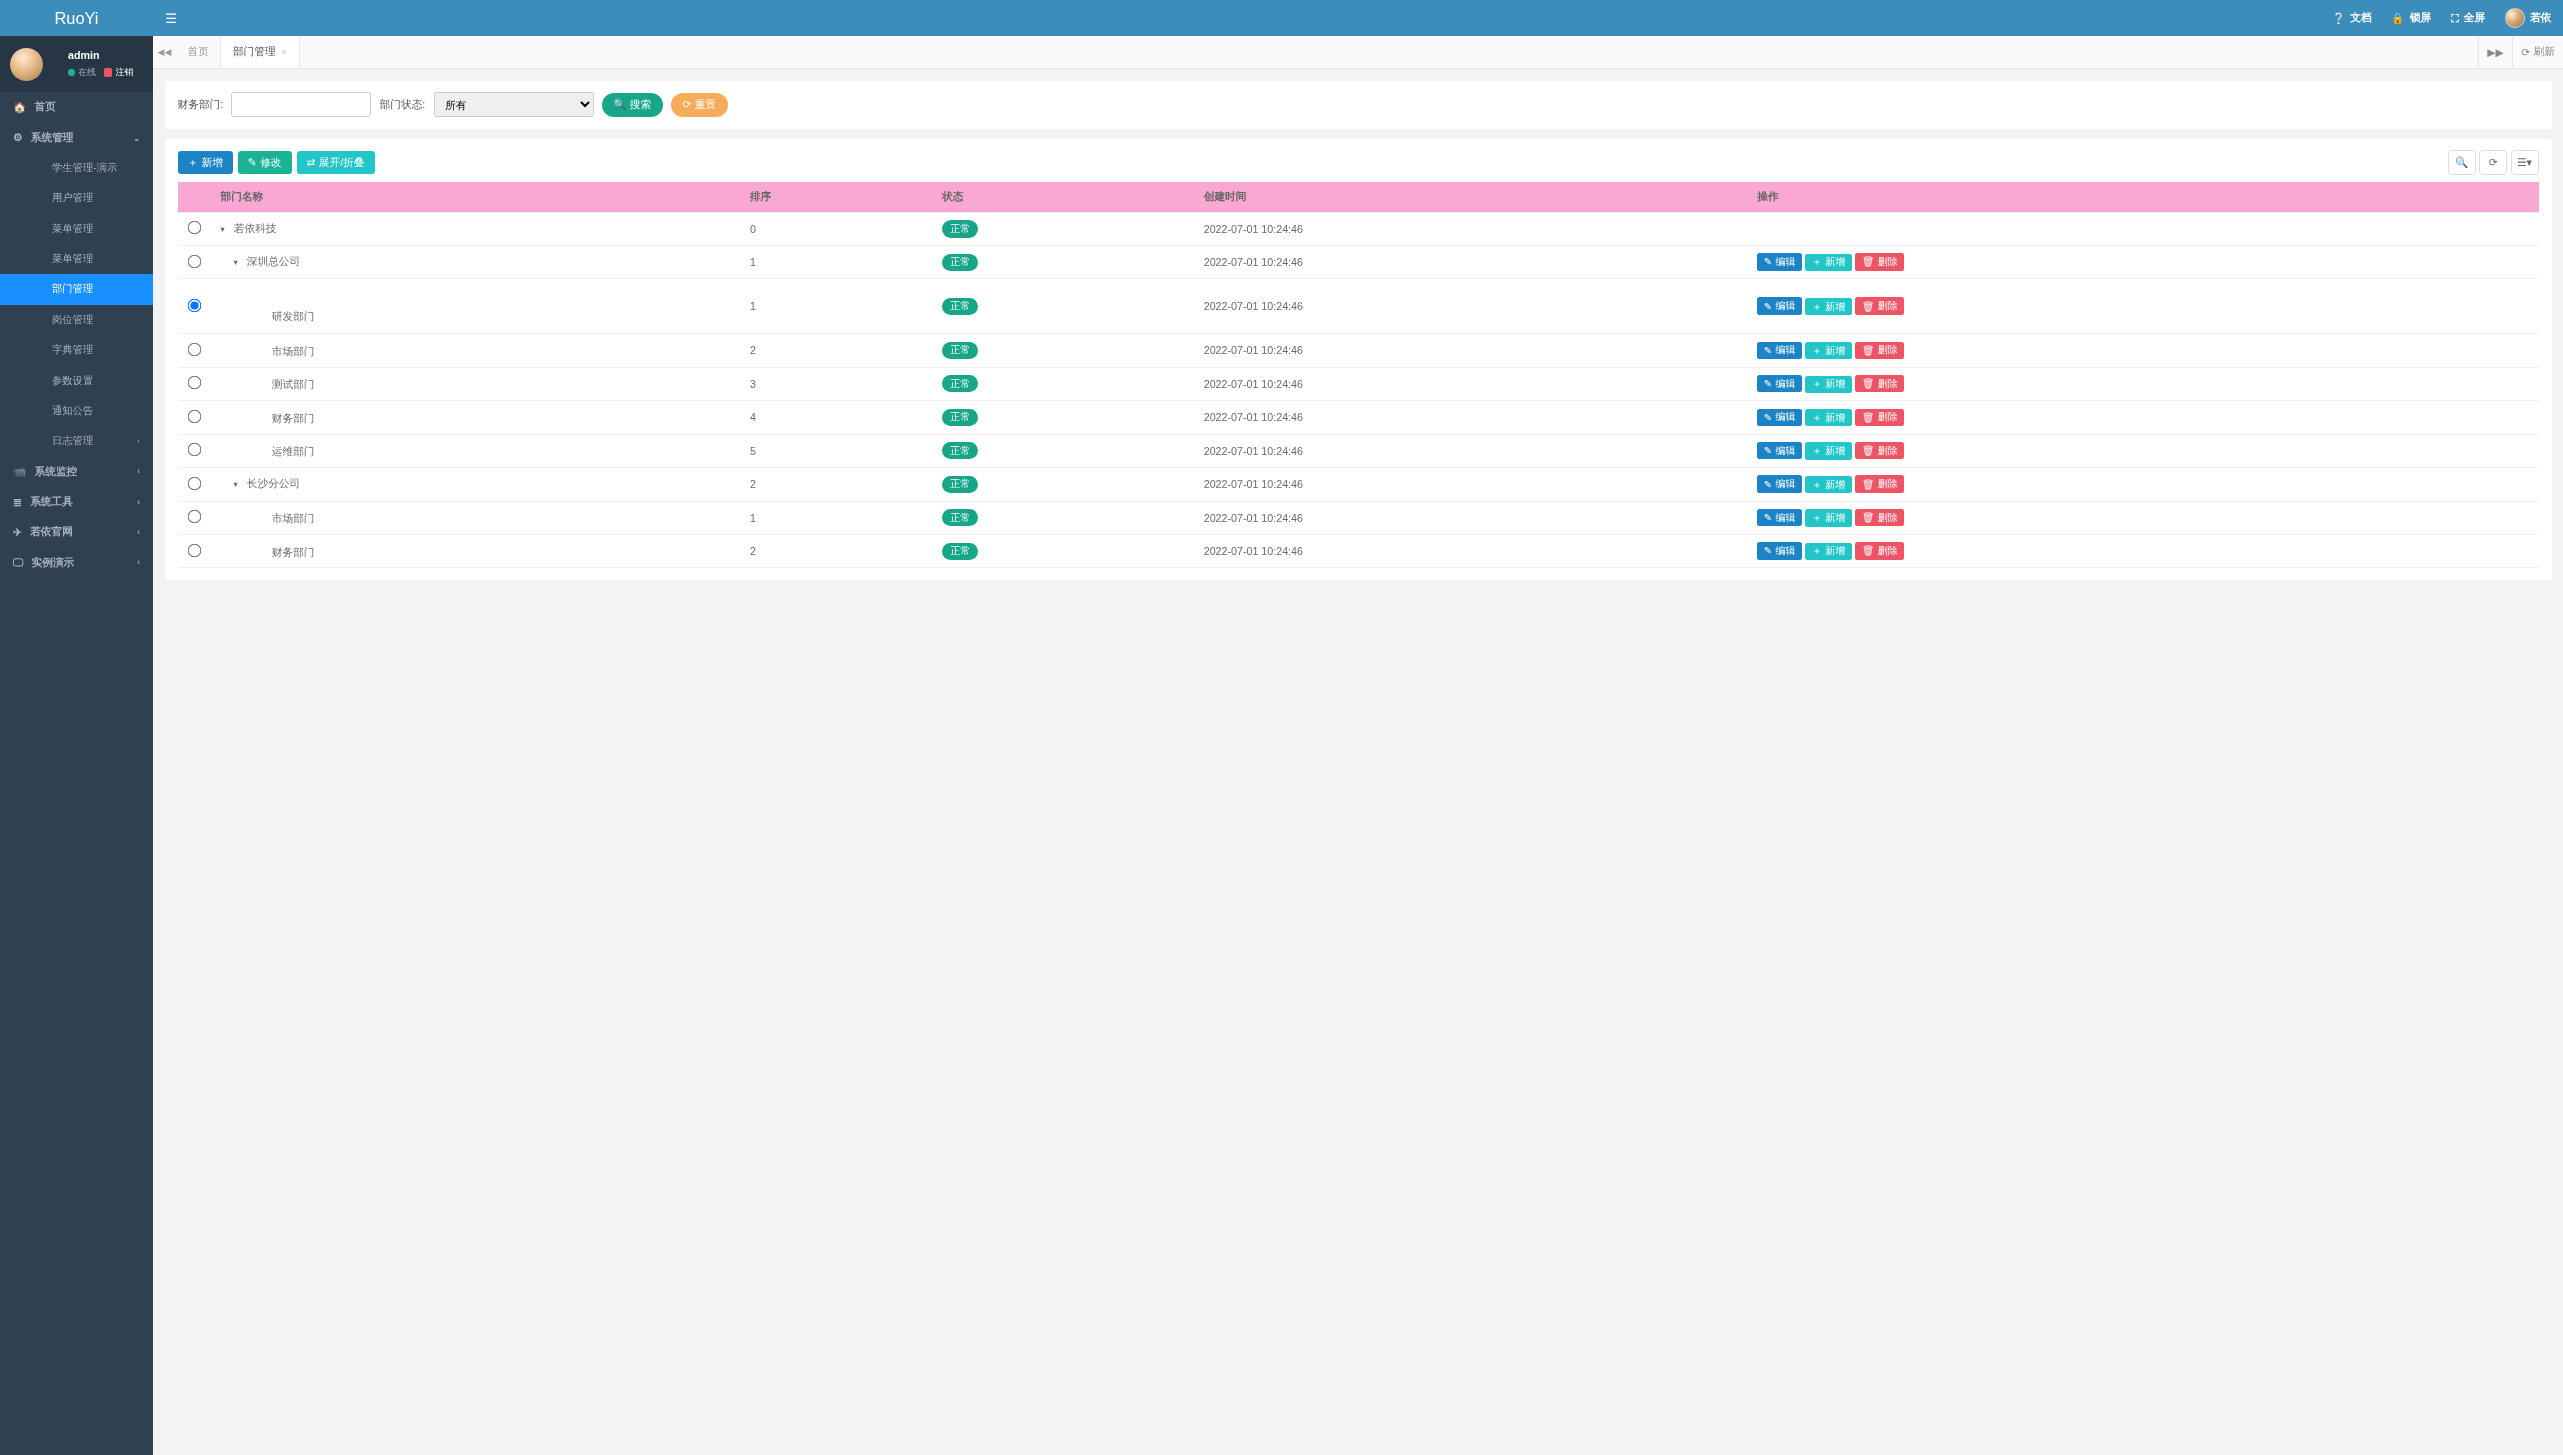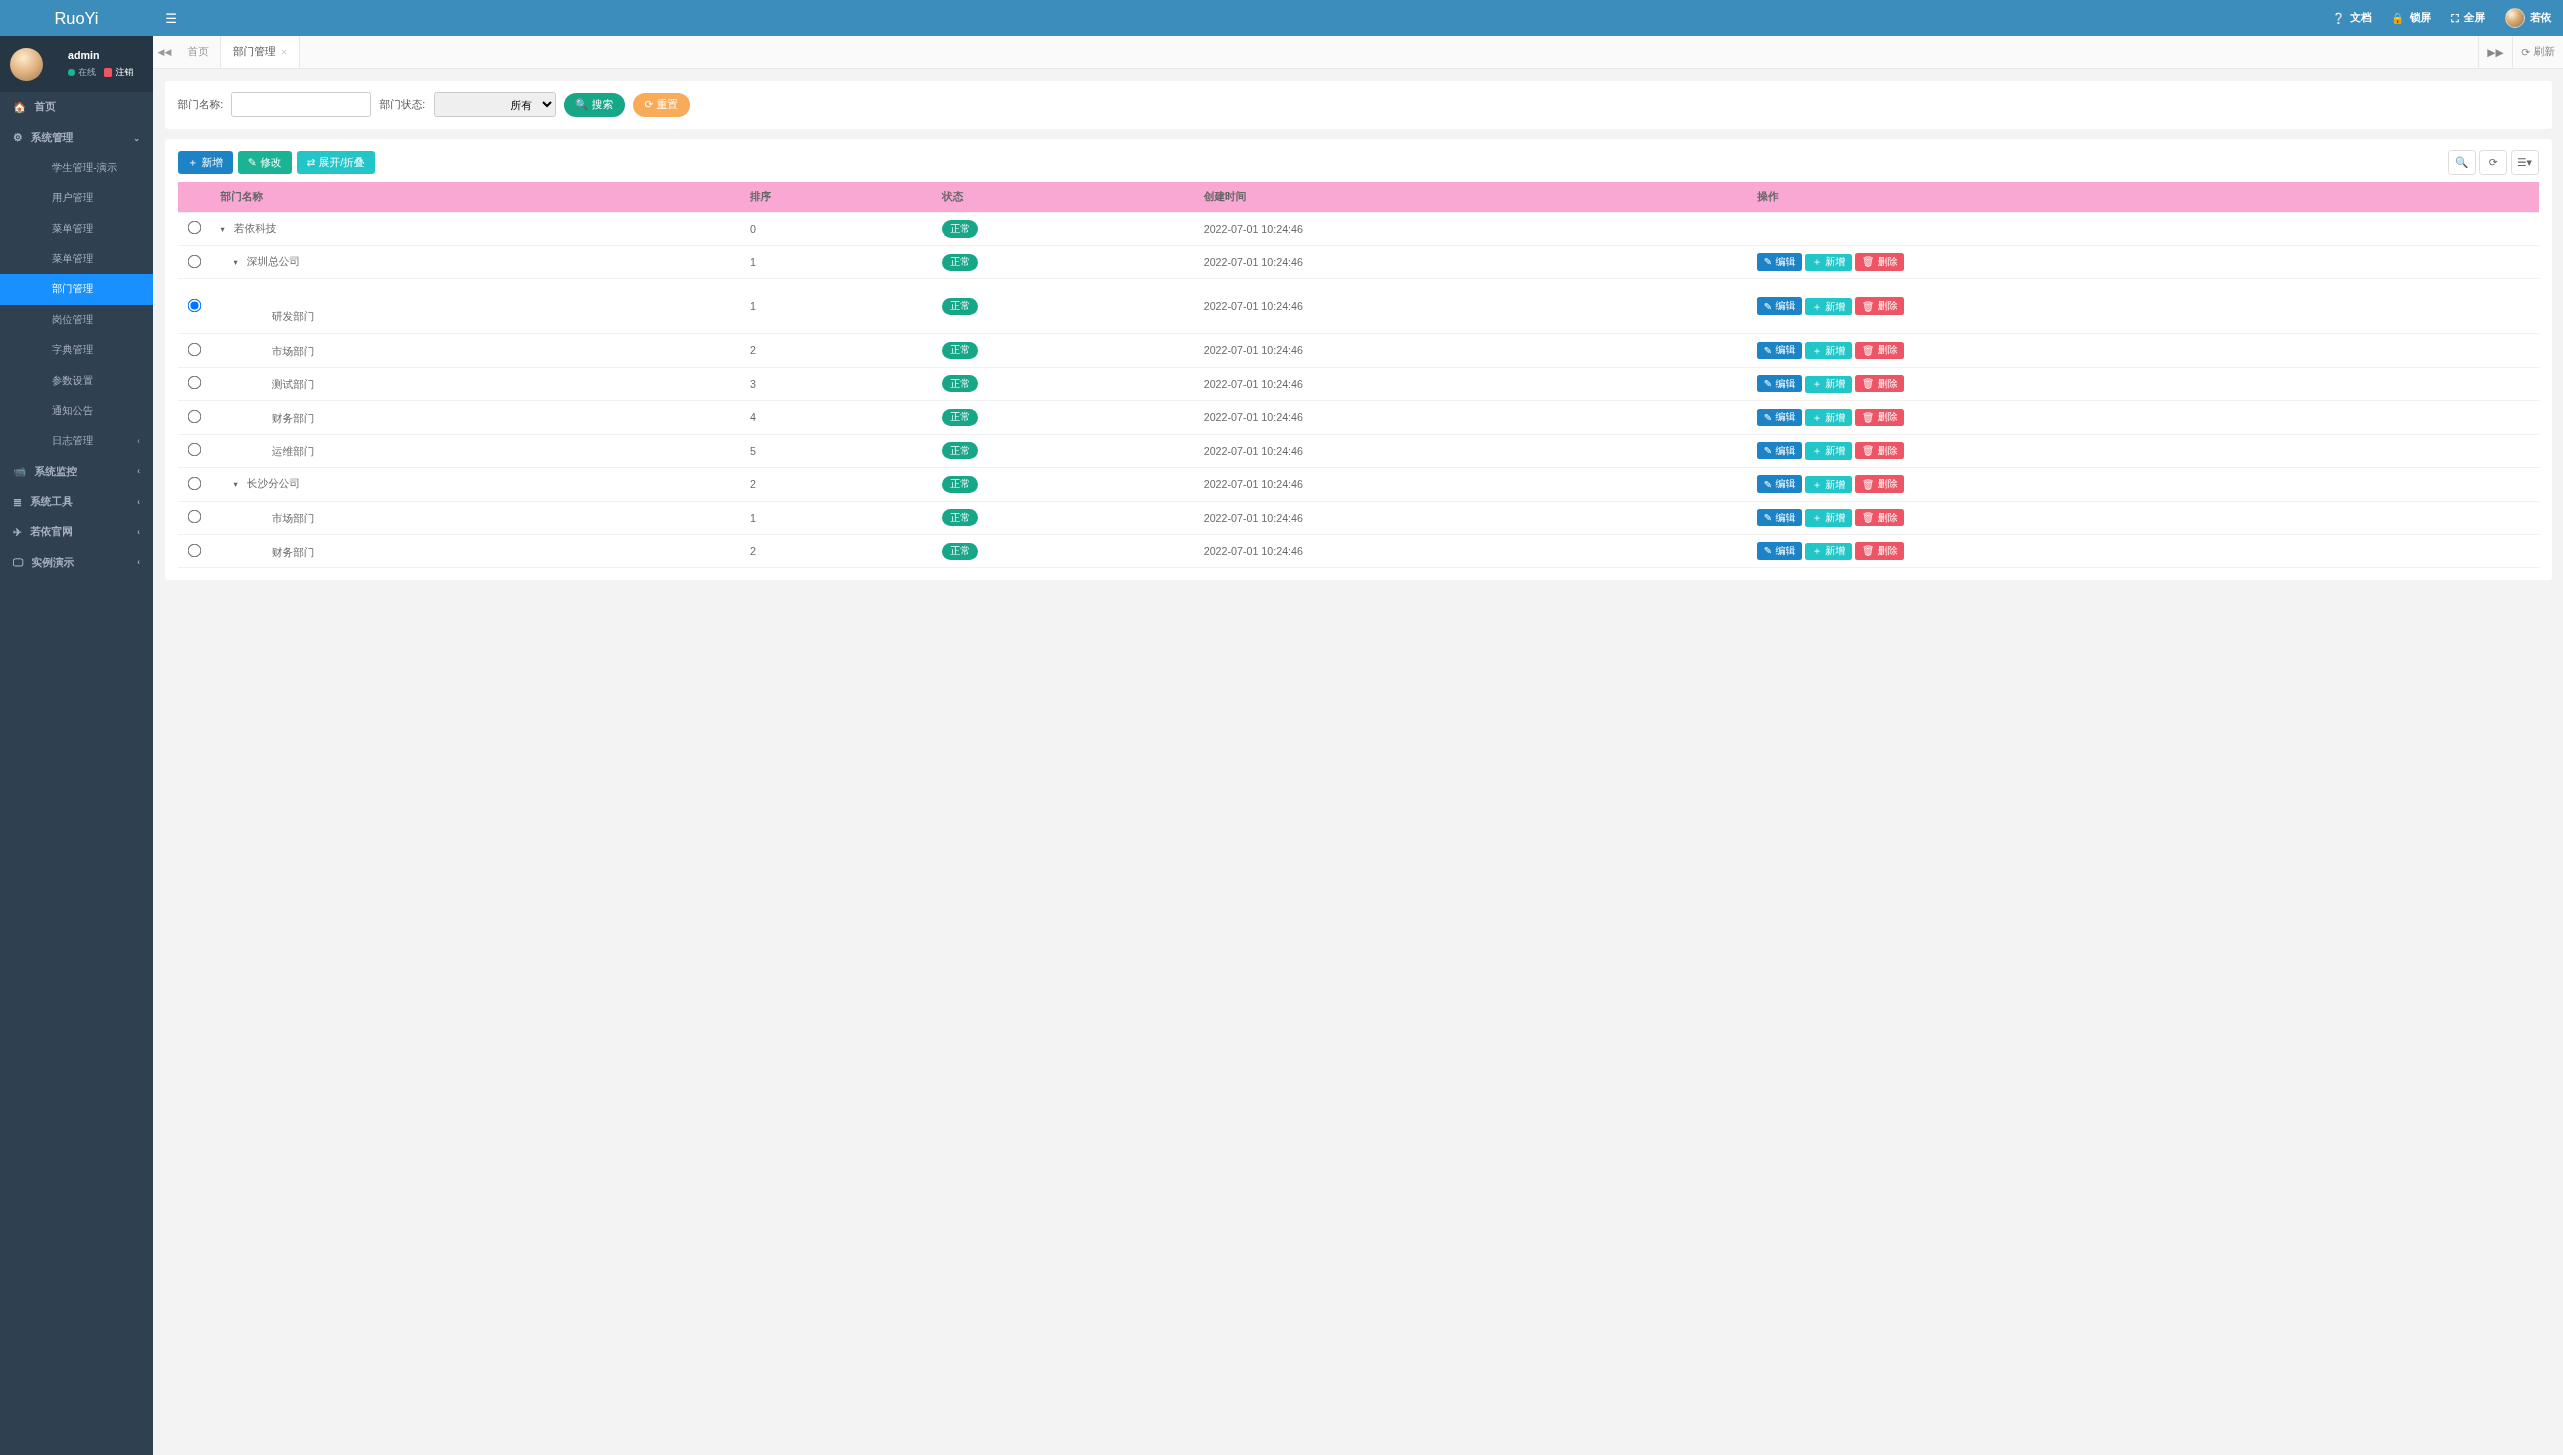--- a/index.html
+++ b/index.html
@@ -105,21 +105,21 @@
 
 .page-body { padding: 11.5px; min-height: calc(100vh - 36px - 33px - 26px);}
 
 .panel { background:#fff; border-radius:3.3px; padding: 11.5px 13px; margin-bottom:10px;}
 .search-form { display:flex; align-items:center; gap: 8.2px;}
 .search-form label{ font-size:10.7px; color:#555; }
 .search-form input[type=text], .search-form select {
   height: 25px; border:0.8px solid #ccc; border-radius:2.5px; padding: 0 6.6px; font-size:10.7px;
 }
 .search-form input[type=text]{ width: 140px; }
-.search-form select{ width: 122px; text-align: right; }
+.search-form select{ width: 160px; }
 .btn { display:inline-flex; align-items:center; gap:3.3px; padding: 4.1px 10px; border-radius:3.3px; border:none; cursor:pointer; font-size:10.7px; color:#fff;}
 .btn-round{ border-radius: 821px; padding: 5px 11.5px;}
 .btn-teal{ background:#18a689;}
 .btn-orange{ background:#f8ac59;}
 .btn-blue{ background:#1c84c6;}
 .btn-green{ background:#1ab394;}
 .btn-cyan{ background:#23c6c8;}
 .btn-red{ background:#ed5565;}
 .btn-outline { background:#fff; color:#666; border:0.8px solid #ddd; }
 .btn-sm{ padding: 1.6px 6.6px; font-size:10px; border-radius:2.5px;}
@@ -266,21 +266,21 @@
       <div class="tbtn">
         <span>⟳</span>
         <span>刷新</span>
       </div>
     </div>
   </div>
 
   <div class="page-body">
     <div class="panel">
       <div class="search-form">
-        <label>部门名称:</label>
+        <label>财务部门:</label>
         <input type="text" value="" style="">
         <label>部门状态:</label>
         <select>
           <option>所有</option>
         </select>
         <button class="btn btn-teal btn-round">
           <span>🔍</span>
           <span>搜索</span>
         </button>
         <button class="btn btn-orange btn-round">

